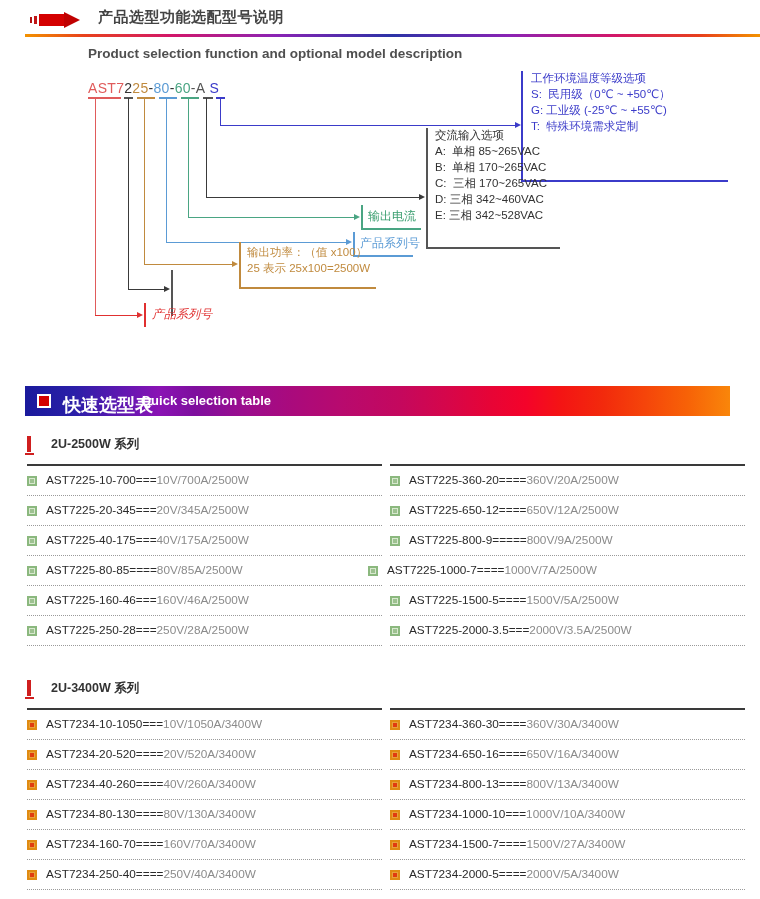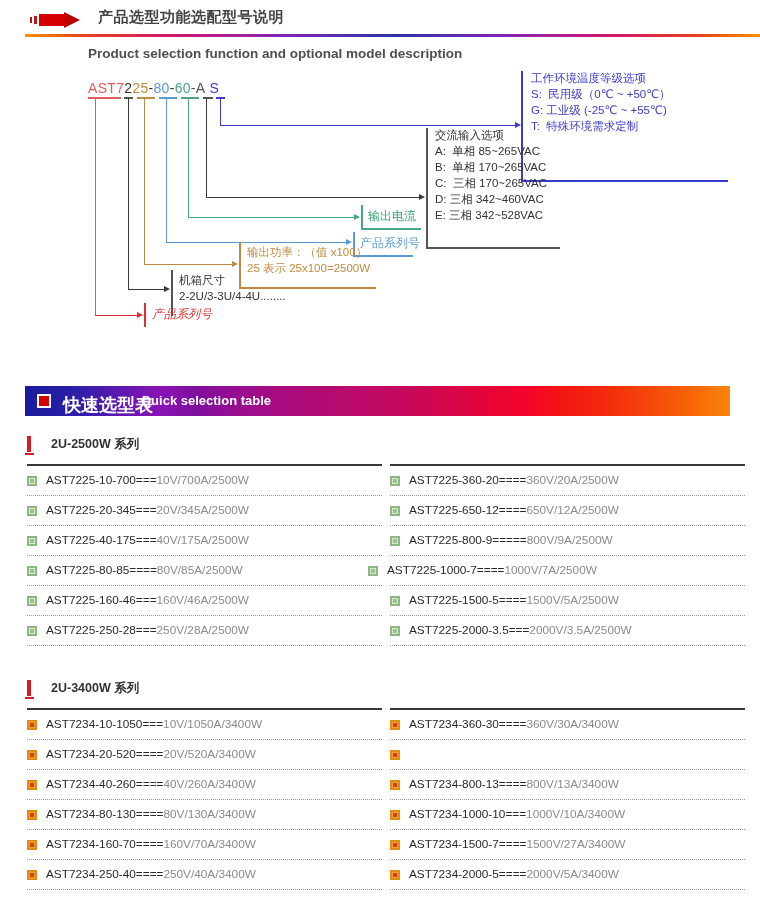--- a/index.html
+++ b/index.html
@@ -120,21 +120,20 @@
   <div class="ln hl" style="left:144px;top:192px;width:90px;background:#c08a3e;"></div>
   <div class="arrow" style="left:232px;top:189px;border-left:6px solid #c08a3e;"></div>
   <div class="anno-box" style="left:239px;top:170px;width:1.5px;height:46px;background:#c08a3e;"></div>
   <div class="anno-box" style="left:239px;top:215px;width:137px;height:1.5px;background:#c08a3e;"></div>
   <div class="anno" id="anno-pow" style="left:247px;top:172px;color:#c08a3e;"><div>输出功率：（值 x100）</div><div>25 表示 25x100=2500W</div></div>
 
   <div class="ln vl" style="left:128px;top:26px;height:192px;background:#3a3a3a;"></div>
   <div class="ln hl" style="left:128px;top:217px;width:38px;background:#3a3a3a;"></div>
   <div class="arrow" style="left:164px;top:214px;border-left:6px solid #3a3a3a;"></div>
   <div class="anno-box" style="left:171px;top:198px;width:1.5px;height:46px;background:#555;"></div>
-  <div class="anno" id="anno-cha" style="left:179px;top:200px;color:#333;"><div>机箱尺寸</div><div>2-2U/3-3U/4-4U........</div></div>
 
   <div class="ln vl" style="left:95px;top:26px;height:218px;background:#e05b5b;"></div>
   <div class="ln hl" style="left:95px;top:243px;width:44px;background:#e03030;"></div>
   <div class="arrow" style="left:137px;top:240px;border-left:6px solid #e03030;"></div>
   <div class="anno-box" style="left:144px;top:231px;width:1.5px;height:24px;background:#e03030;"></div>
   <div class="anno" id="anno-ser" style="left:152px;top:234px;color:#e03030;font-size:12px;font-style:italic;">产品系列号</div>
 </div>
 
 <div class="qs-bar">
   <div class="qs-icon"></div>
@@ -245,20 +244,21 @@
     </div>
     <div class="row-sep" style="left: 27px; top: 889px; width: 355px;"></div>
     <div class="tbl-top" style="left: 390px; top: 708px; width: 355px;"></div>
     <div class="row" style="left: 390px; top: 712px; width: 355px;">
       <div class="bullet o"></div>
       <div class="row-txt"><span>AST7234-360-30====</span><span class="spec">360V/30A/3400W</span></div>
     </div>
     <div class="row-sep" style="left: 390px; top: 739px; width: 355px;"></div>
     <div class="row" style="left: 390px; top: 742px; width: 355px;">
       <div class="bullet o"></div>
+      <div class="row-txt"><span>AST7234-650-16====</span><span class="spec">650V/16A/3400W</span></div>
     </div>
     <div class="row-sep" style="left: 390px; top: 769px; width: 355px;"></div>
     <div class="row" style="left: 390px; top: 772px; width: 355px;">
       <div class="bullet o"></div>
       <div class="row-txt"><span>AST7234-800-13====</span><span class="spec">800V/13A/3400W</span></div>
     </div>
     <div class="row-sep" style="left: 390px; top: 799px; width: 355px;"></div>
     <div class="row" style="left: 390px; top: 802px; width: 355px;">
       <div class="bullet o"></div>
       <div class="row-txt"><span>AST7234-1000-10===</span><span class="spec">1000V/10A/3400W</span></div>

